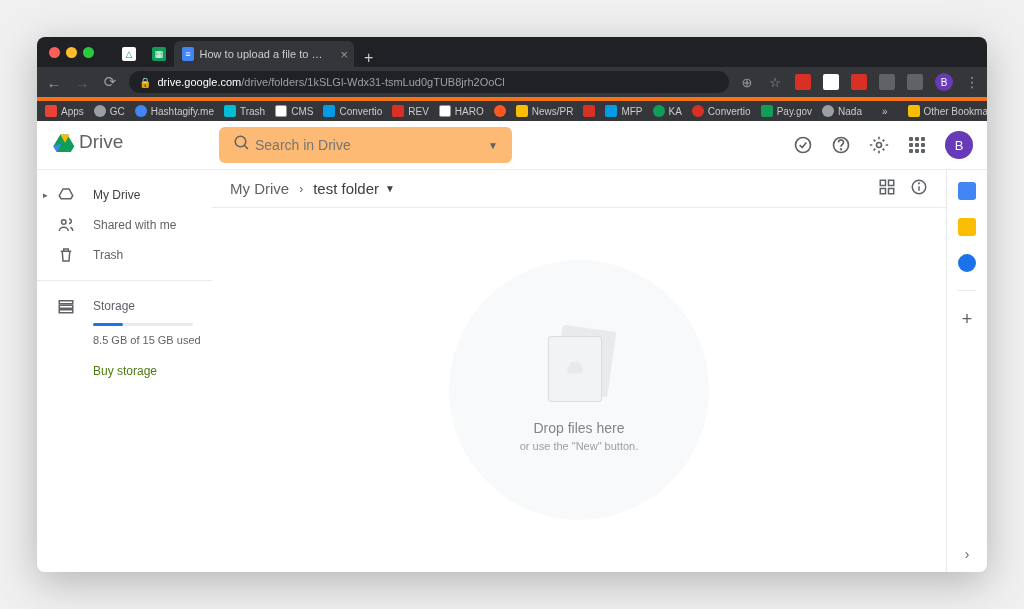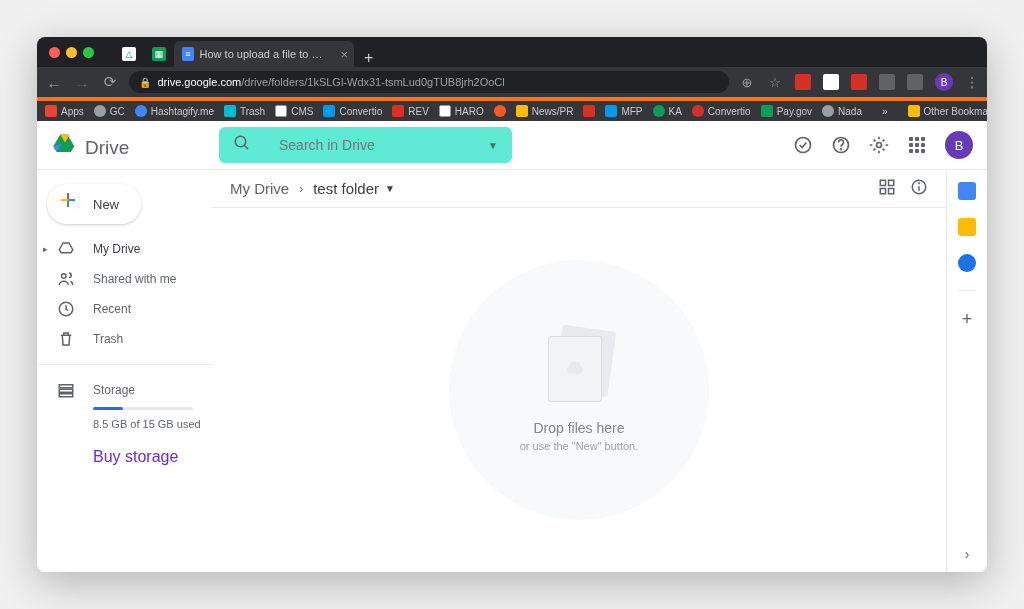--- a/index.html
+++ b/index.html
@@ -29,24 +29,24 @@
 .addr-icon { width: 16px; height: 16px; color: #9aa0a6; font-size: 13px; display: flex; align-items: center; justify-content: center; }
 .ext-icon { width: 16px; height: 16px; border-radius: 2px; }
 .profile-badge { width: 18px; height: 18px; border-radius: 50%; background: #673ab7; color: #fff; display: flex; align-items: center; justify-content: center; font-size: 10px; }
 .menu-dots { color: #9aa0a6; font-size: 14px; }
 .bookmarks-bar { background: #35363a; height: 24px; display: flex; align-items: center; padding: 0 8px; gap: 10px; font-size: 10px; color: #ccc; border-top: 4px solid #f97316; }
 .bookmark { display: flex; align-items: center; gap: 4px; cursor: pointer; white-space: nowrap; }
 .bm-icon { width: 12px; height: 12px; border-radius: 2px; }
 .bm-spacer { flex: 1; }
 .drive-app { flex: 1; display: flex; flex-direction: column; background: #fff; }
 .drive-header { height: 48px; display: flex; align-items: center; padding: 0 14px; gap: 8px; }
-.drive-logo { display: flex; align-items: flex-end; gap: 6px; width: 160px; }
+.drive-logo { display: flex; align-items: flex-start; width: 160px; }
 .drive-logo-icon { width: 28px; height: 28px; }
 .drive-logo-text { font-size: 19px; color: #5f6368; }
-.search-box { flex: 1; max-width: 480px; background: #5eead4; border-radius: 6px; height: 36px; display: flex; align-items: center; padding: 0 14px; gap: 28px; }
+.search-box { flex: 1; max-width: 480px; background: #fdba74; border-radius: 6px; height: 36px; display: flex; align-items: center; padding: 0 14px; gap: 4px; }
 .search-icon { color: #5f6368; font-size: 16px; }
 .search-input { flex: 1; border: none; background: transparent; font-size: 14px; color: #5f6368; outline: none; }
 .search-dropdown { color: #5f6368; font-size: 10px; }
 .header-spacer { flex: 1; }
 .header-icons { display: flex; gap: 18px; align-items: center; }
 .header-icon { width: 20px; height: 20px; color: #5f6368; cursor: pointer; display: flex; align-items: center; justify-content: center; }
 .apps-grid { display: grid; grid-template-columns: repeat(3, 4px); grid-template-rows: repeat(3, 4px); gap: 2px; }
 .apps-grid span { background: #5f6368; border-radius: 1px; }
 .avatar { width: 28px; height: 28px; border-radius: 50%; background: #673ab7; color: #fff; display: flex; align-items: center; justify-content: center; font-size: 13px; font-weight: 500; }
 .drive-body { flex: 1; display: flex; border-top: 1px solid #e8eaed; }
@@ -61,21 +61,21 @@
 .nav-item.active { color: #3c4043; }
 .nav-item svg, .nav-item .nav-icon { width: 18px; height: 18px; color: #5f6368; flex-shrink: 0; }
 .expand-arrow { position: absolute; left: 6px; font-size: 9px; color: #5f6368; }
 .nav-item:first-child { position: relative; }
 .divider { border-top: 1px solid #e8eaed; margin: 10px 0 10px 0; }
 .storage-section { padding-left: 20px; }
 .storage-row { display: flex; align-items: center; gap: 18px; font-size: 12px; color: #5f6368; height: 30px; }
 .storage-bar { margin-left: 36px; width: 100px; height: 3px; background: #e8eaed; border-radius: 2px; position: relative; margin-top: 2px; }
 .storage-fill { position: absolute; height: 100%; background: #1a73e8; border-radius: 2px; }
 .storage-text { margin-left: 36px; font-size: 11px; color: #5f6368; margin-top: 8px; }
-.buy-storage { margin-left: 36px; font-size: 16px; color: #6d28d9; margin-top: 18px; cursor: pointer; }
+.buy-storage { margin-left: 36px; font-size: 12px; color: #4d7c0f; margin-top: 18px; cursor: pointer; }
 .main-area { flex: 1; display: flex; flex-direction: column; border-right: 1px solid #e8eaed; }
 .breadcrumb-row { height: 38px; display: flex; align-items: center; padding: 0 18px; border-bottom: 1px solid #e8eaed; }
 .breadcrumb { display: flex; align-items: center; gap: 10px; font-size: 15px; color: #5f6368; }
 .breadcrumb .crumb { cursor: pointer; }
 .breadcrumb .current { color: #3c4043; display: flex; align-items: center; gap: 6px; text-align: center; }
 .crumb-arrow { color: #5f6368; font-size: 12px; }
 .bc-spacer { flex: 1; }
 .view-icon { color: #5f6368; cursor: pointer; font-size: 16px; margin-left: 14px; }
 .empty-area { flex: 1; display: flex; flex-direction: column; align-items: center; justify-content: center; }
 .drop-circle { width: 260px; height: 260px; border-radius: 50%; background: #f8f9fa; display: flex; flex-direction: column; align-items: center; justify-content: center; gap: 4px; }
@@ -263,45 +263,34 @@
               <span></span>
               <span></span>
             </div>
           </span>
         <div class="avatar">B</div>
       </div>
     </div>
 
     <div class="drive-body">
       <div class="sidebar">
-        <div class="new-button">
-          <div class="plus-icon"></div>
-          <span>New</span>
-        </div>
         <ul class="nav-list">
           <li class="nav-item active">
             <span class="expand-arrow">▸</span>
             <svg viewBox="0 0 24 24" fill="none" stroke="currentColor" stroke-width="2">
                 <path d="M8 4l-5 9 2.5 4h13L21 13l-5-9z"></path>
               </svg>
             <span>My Drive</span>
           </li>
           <li class="nav-item">
             <svg viewBox="0 0 24 24" fill="none" stroke="currentColor" stroke-width="2">
                 <circle cx="9" cy="8" r="3"></circle>
                 <path d="M3 20c0-3 3-5 6-5s6 2 6 5M16 4a3 3 0 010 6M21 20c0-2-1-4-3-5"></path>
               </svg>
             <span>Shared with me</span>
-          </li>
-          <li class="nav-item">
-            <svg viewBox="0 0 24 24" fill="none" stroke="currentColor" stroke-width="2">
-                <circle cx="12" cy="12" r="9"></circle>
-                <path d="M12 7v5l3 2"></path>
-              </svg>
-            <span>Recent</span>
           </li>
           <li class="nav-item">
             <svg viewBox="0 0 24 24" fill="none" stroke="currentColor" stroke-width="2">
                 <path d="M5 7h14M9 7V4h6v3M7 7l1 13h8l1-13"></path>
               </svg>
             <span>Trash</span>
           </li>
         </ul>
         <div class="divider"></div>
         <div class="storage-section">

